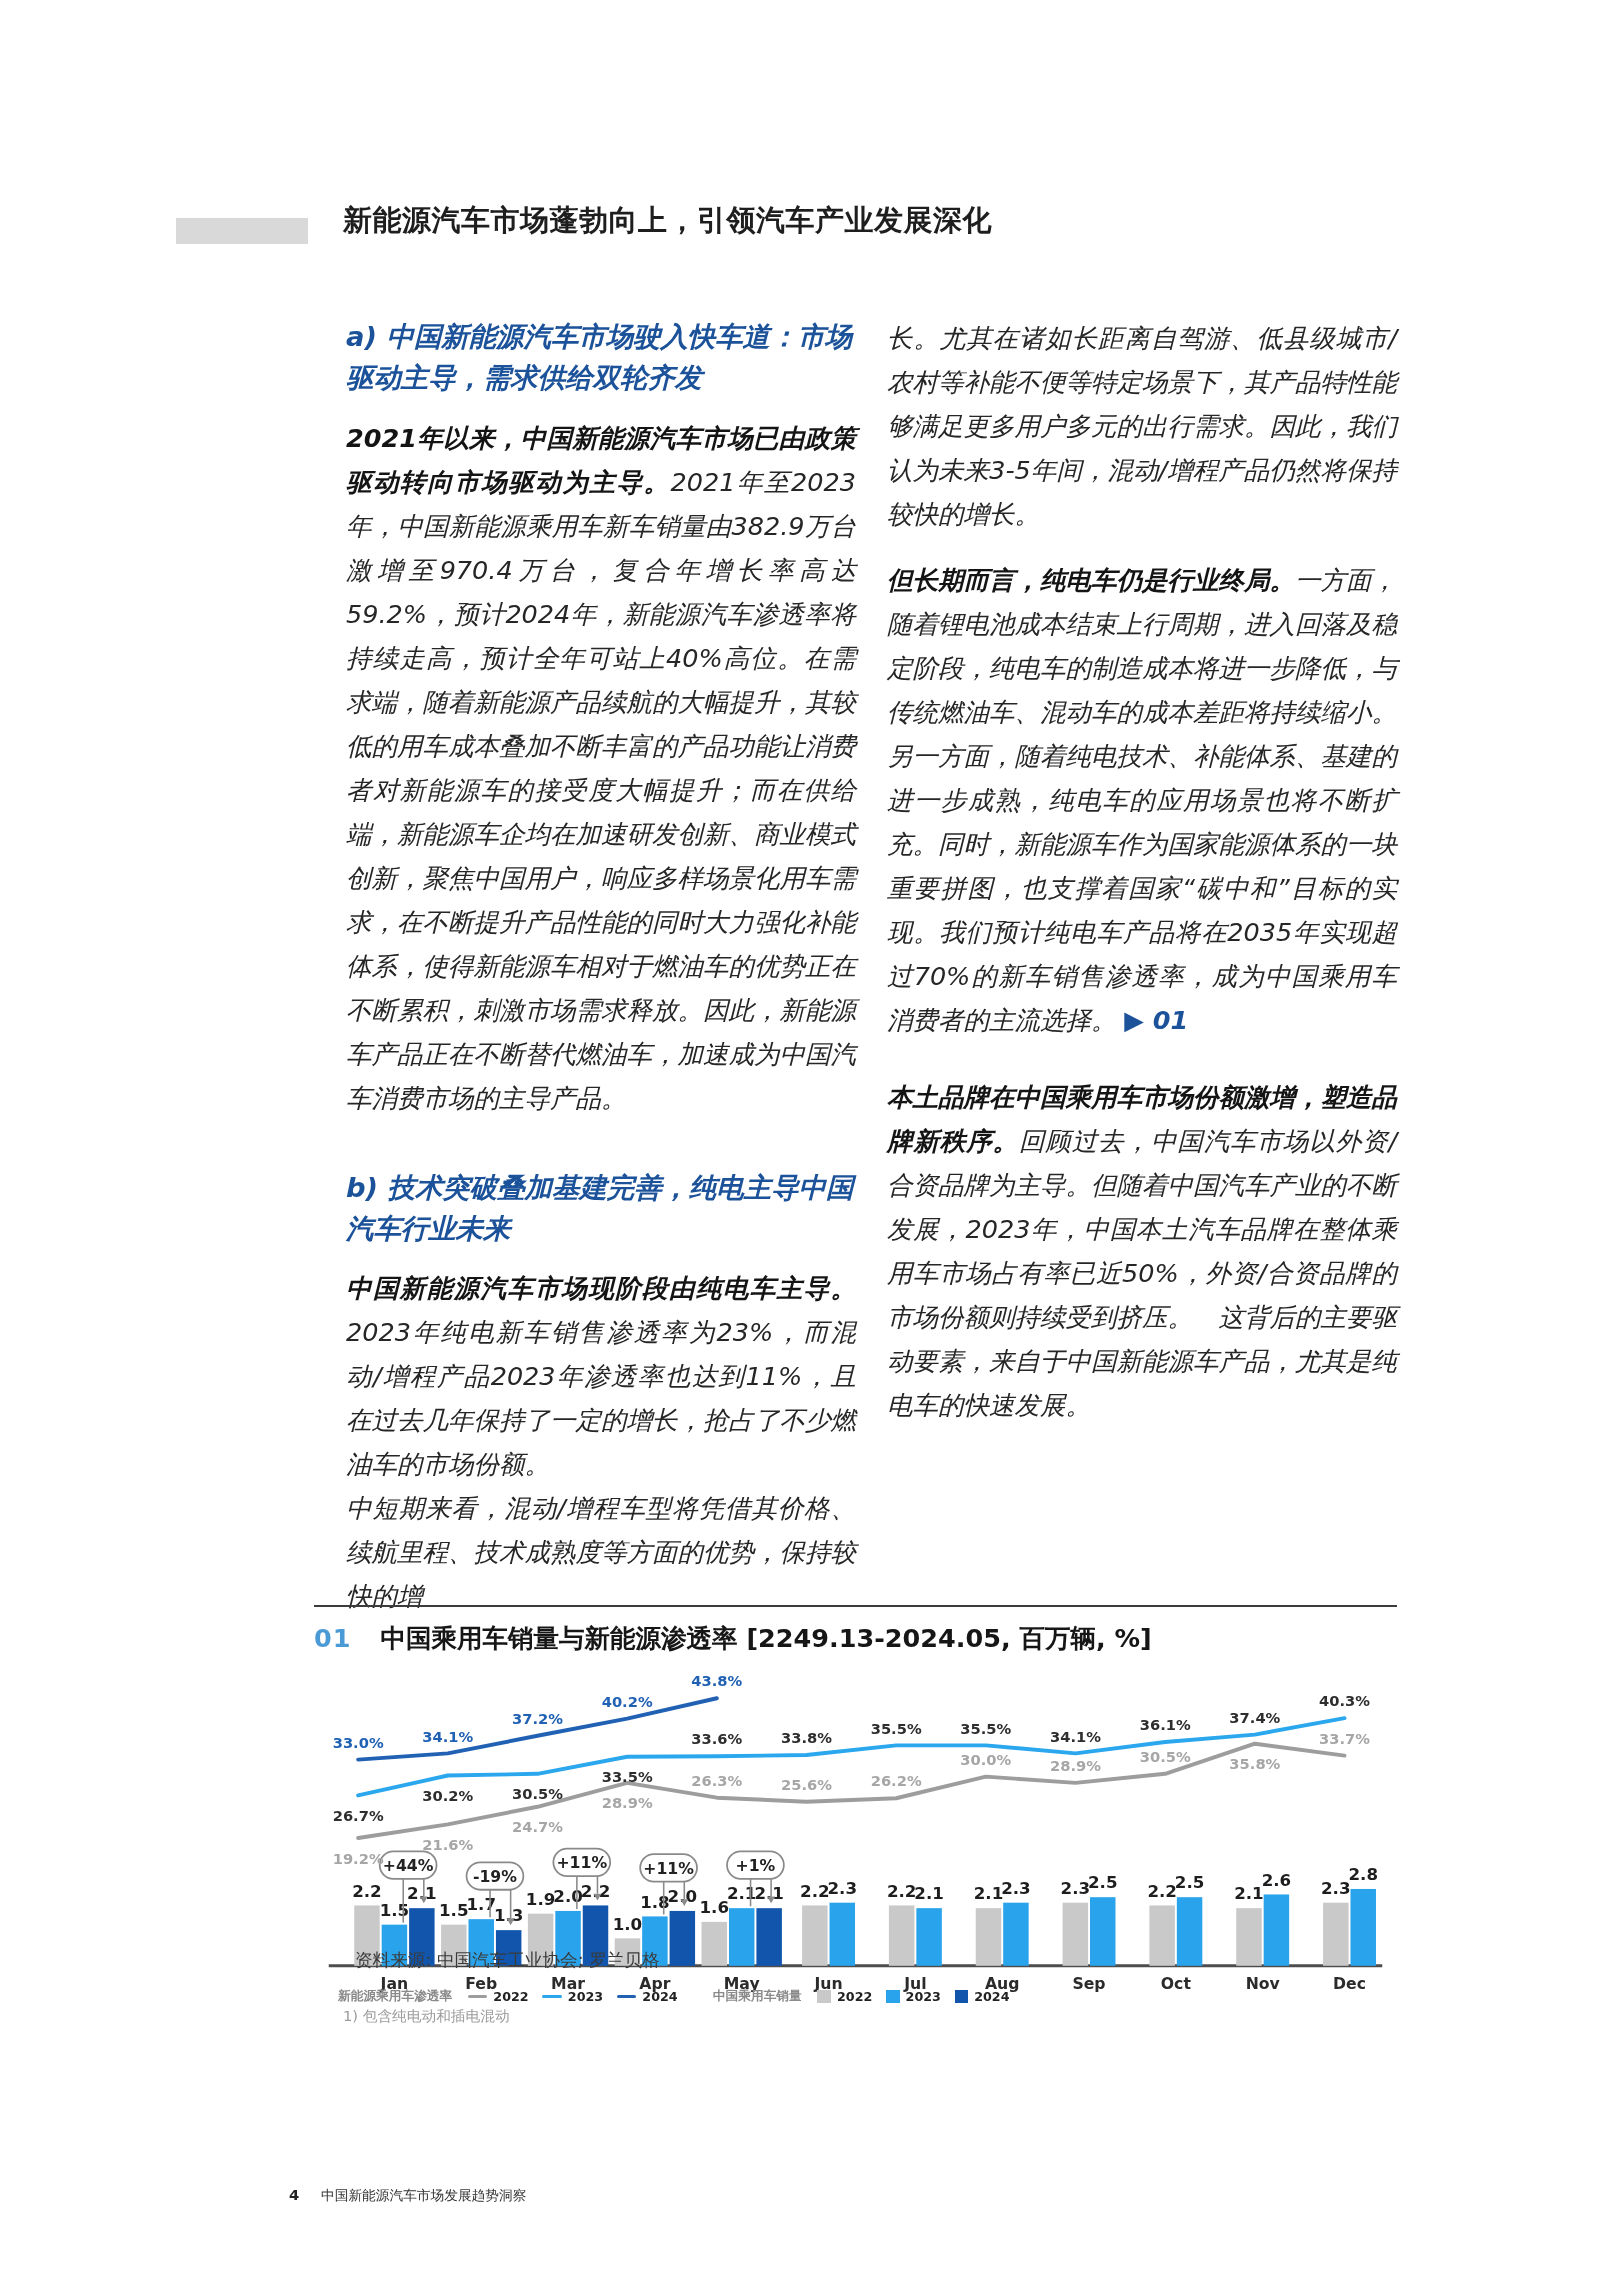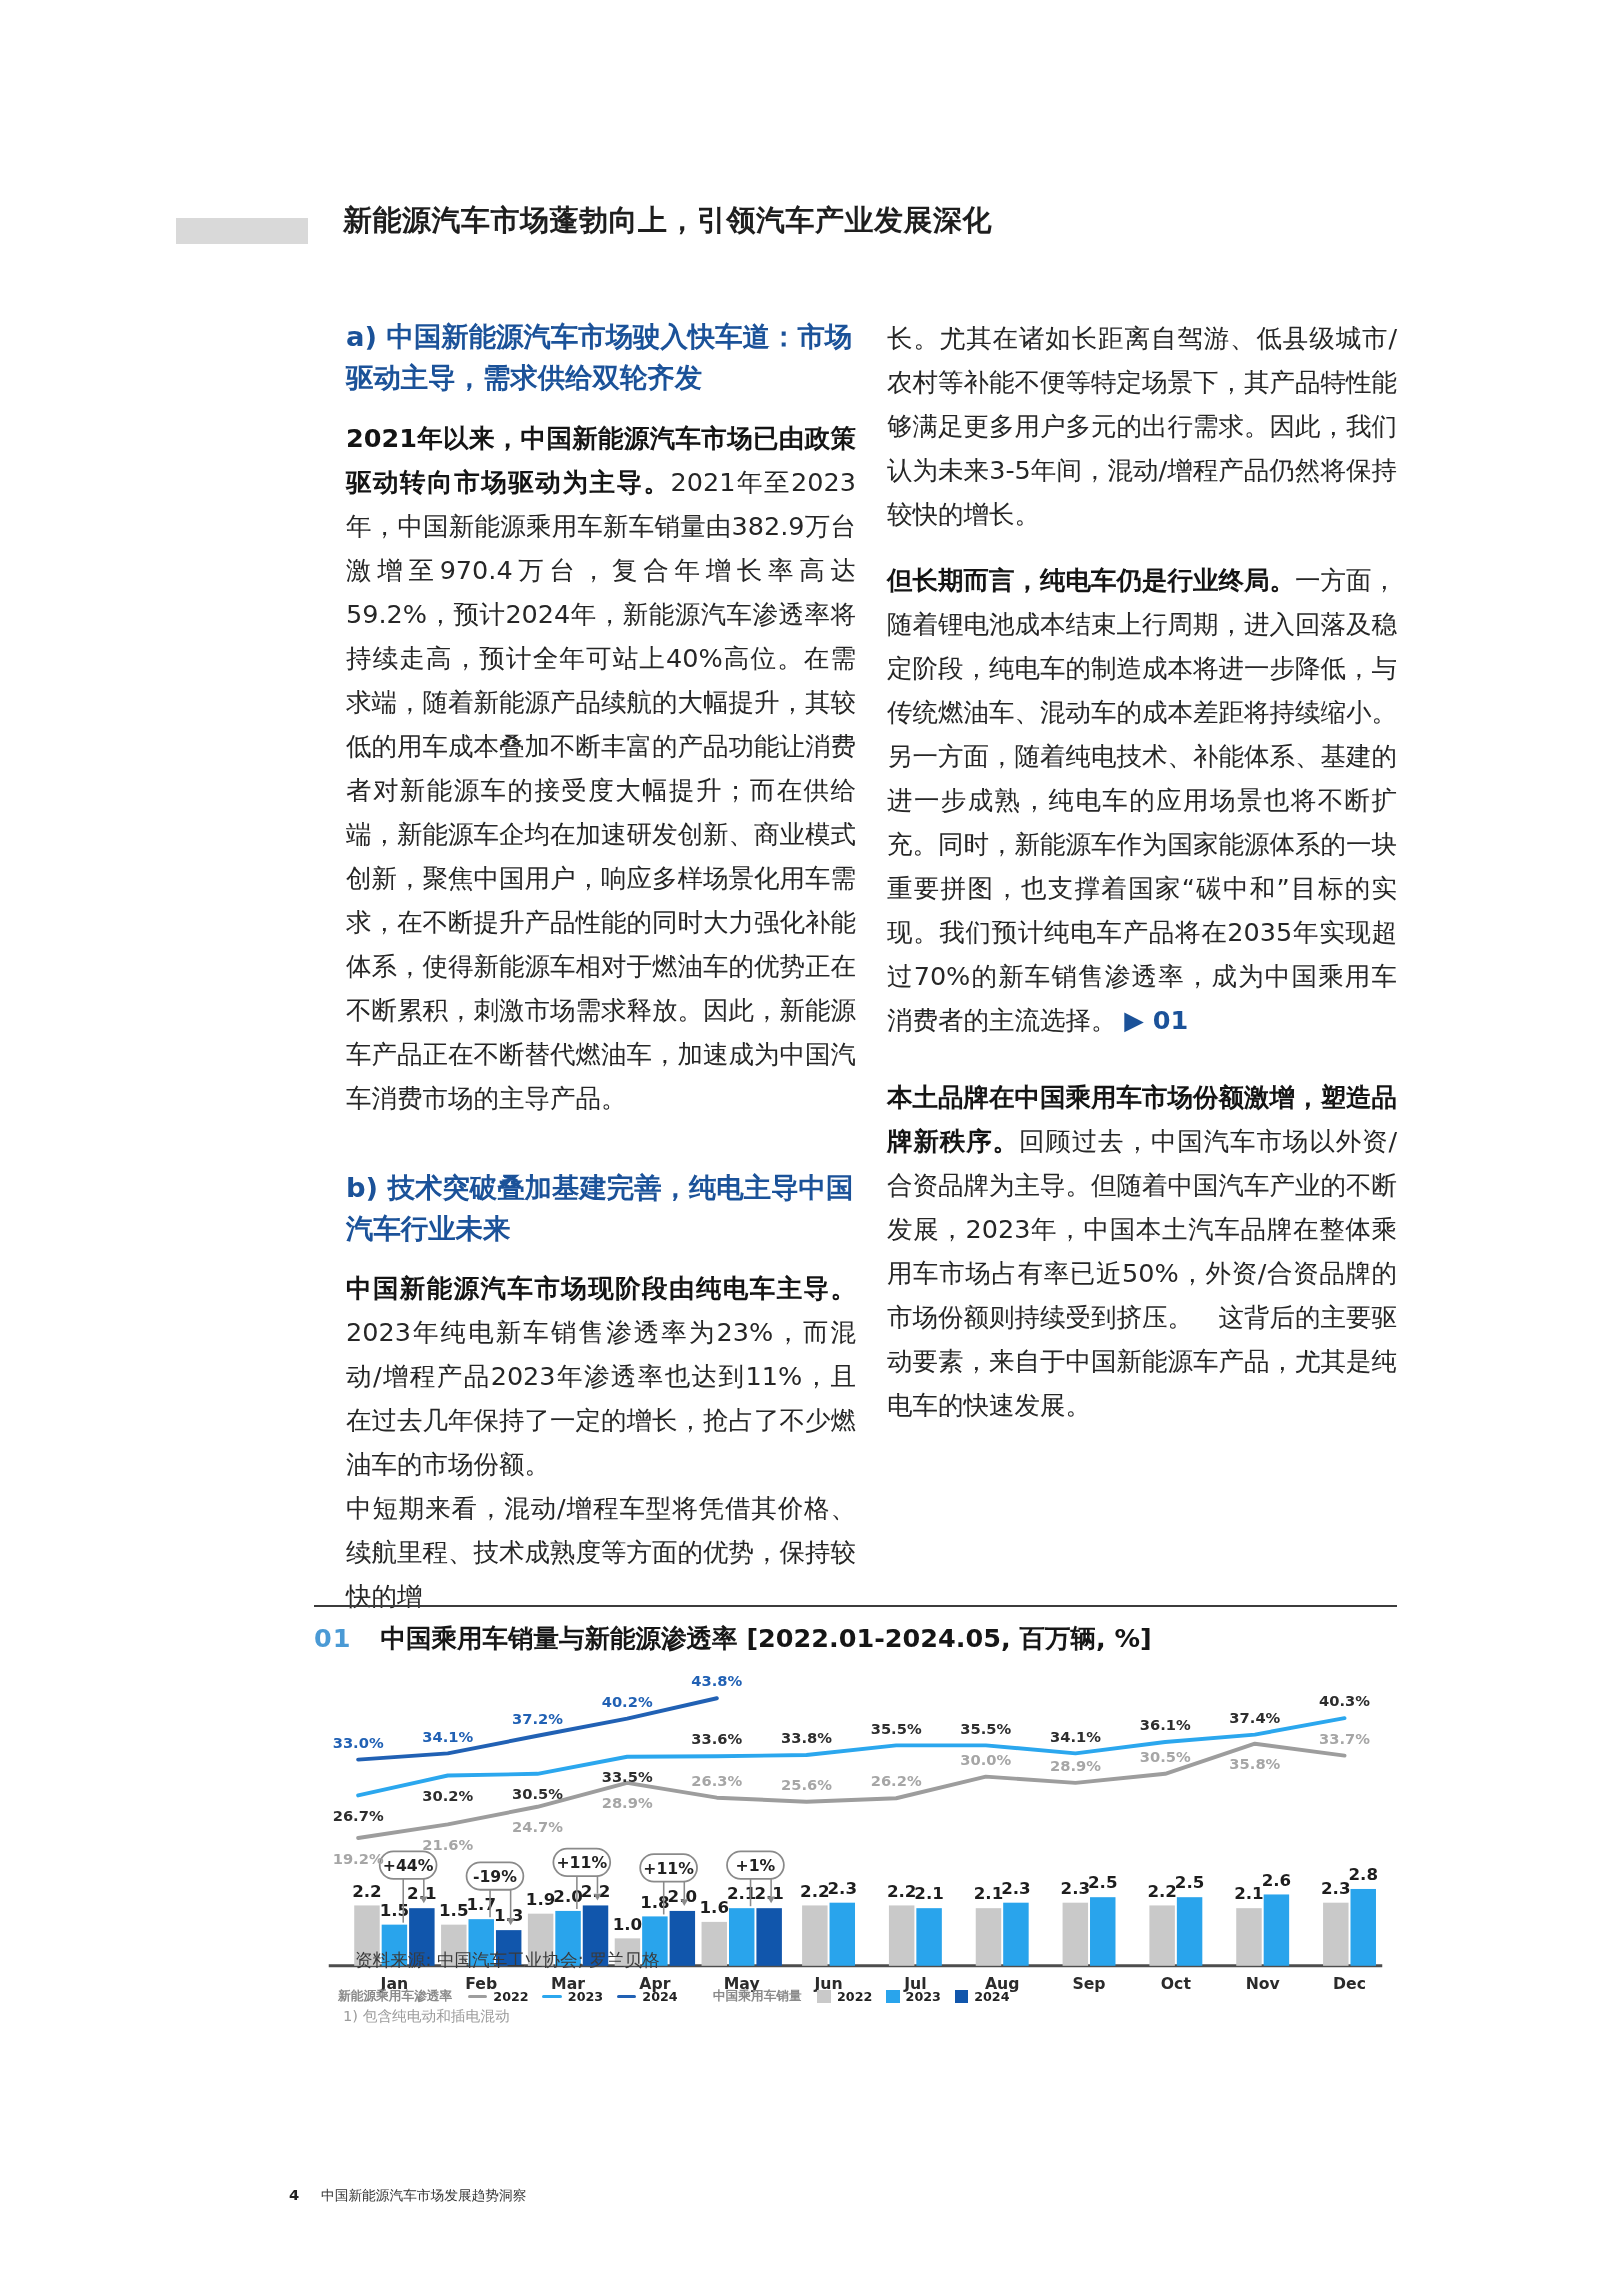--- a/index.html
+++ b/index.html
@@ -4,21 +4,21 @@
 <style>
   :root{
     --heading-blue:#1B5299; --figure-accent:#4A9AD5; --marker-gray:#D9D9D9;
     --text-dark:#1E1E1E; --text-body:#262626; --text-gray:#9C9C9C;
   }
   *{box-sizing:border-box;margin:0;padding:0;}
   body{background:#fff;font-family:"DejaVu Sans","Liberation Sans",sans-serif;}
   .page{position:relative;width:1432px;height:2293px;background:#fff;overflow:hidden;}
   .marker-bar{position:absolute;left:176px;top:218px;width:132px;height:25.5px;background:var(--marker-gray);}
   .page-title{position:absolute;left:343px;top:201px;font-size:29px;font-weight:700;color:var(--text-dark);letter-spacing:0.5px;}
-  .col{position:absolute;top:316px;width:510px;color:var(--text-body);}
+  .col{position:absolute;top:316px;width:510px;color:var(--text-body);font-style:italic;}
   .col-left{left:346px;}
   .col-right{left:887px;}
   .col h3{font-size:27.4px;line-height:41px;font-weight:700;color:var(--heading-blue);margin:0 0 17.6px;}
   .col h3.hb{margin-top:47px;}
   .col h3.hc{margin-top:33px;}
   .col p{font-size:25.5px;line-height:44px;text-align:justify;margin:0 0 27.4px;}
   .col p.tight{margin-bottom:0;}
   .col p strong{color:#141414;font-weight:700;}
   .ref{color:var(--heading-blue);font-weight:700;white-space:nowrap;margin-left:7.8px;cursor:pointer;}
   .figure{position:absolute;left:314px;top:1605px;width:1083px;}
@@ -58,21 +58,21 @@
   <div class="col col-right">
     <p style="margin-bottom:21.6px;"><span>长。尤其在诸如长距离自驾游、低县级城市/农村等补能不便等特定场景下，其产品特性能够满足更多用户多元的出行需求。因此，我们认为未来3-5年间，混动/增程产品仍然将保持较快的增长。</span></p>
     <p style="margin-bottom:33px;"><strong>但长期而言，纯电车仍是行业终局。</strong><span>一方面，随着锂电池成本结束上行周期，进入回落及稳定阶段，纯电车的制造成本将进一步降低，与传统燃油车、混动车的成本差距将持续缩小。另一方面，随着纯电技术、补能体系、基建的进一步成熟，纯电车的应用场景也将不断扩充。同时，新能源车作为国家能源体系的一块重要拼图，也支撑着国家“碳中和”目标的实现。我们预计纯电车产品将在2035年实现超过70%的新车销售渗透率，成为中国乘用车消费者的主流选择。</span><span class="ref">▶ 01</span></p>
     <p style="margin-bottom:25.5px;"><strong>本土品牌在中国乘用车市场份额激增，塑造品牌新秩序。</strong><span>回顾过去，中国汽车市场以外资/合资品牌为主导。但随着中国汽车产业的不断发展，2023年，中国本土汽车品牌在整体乘用车市场占有率已近50%，外资/合资品牌的市场份额则持续受到挤压。　这背后的主要驱动要素，来自于中国新能源车产品，尤其是纯电车的快速发展。</span></p>
   </div>
 
   <div class="figure">
     <div class="fig-rule"></div>
     <div class="fig-title-row">
       <span class="fig-label">01</span>
-      <span class="fig-title">中国乘用车销量与新能源渗透率 [2022.01-2024.05, 百万辆, %]</span>
+      <span class="fig-title">中国乘用车销量与新能源渗透率 [2249.13-2024.05, 百万辆, %]</span>
     </div>
     <svg id="chart-svg" width="1083" height="343" viewBox="0 0 1105 350">
         <line x1="15" y1="310" x2="1090" y2="310" stroke="#4D4D4D" stroke-width="3"></line>
         <rect x="41" y="248.39999999999998" width="26" height="61.60000000000001" fill="#C9C9C9"></rect>
         <text x="54" y="239.39999999999998" text-anchor="middle" font-size="17" font-weight="700" fill="#1E1E1E">2.2</text>
         <rect x="69" y="268" width="26" height="42" fill="#29A4EC"></rect>
         <text x="82" y="259" text-anchor="middle" font-size="17" font-weight="700" fill="#1E1E1E">1.5</text>
         <rect x="97" y="251.2" width="26" height="58.800000000000004" fill="#1156AC"></rect>
         <text x="110" y="242.2" text-anchor="middle" font-size="17" font-weight="700" fill="#1E1E1E">2.1</text>
         <text x="82" y="334" text-anchor="middle" font-size="16" font-weight="700" fill="#2B2B2B">Jan</text>

